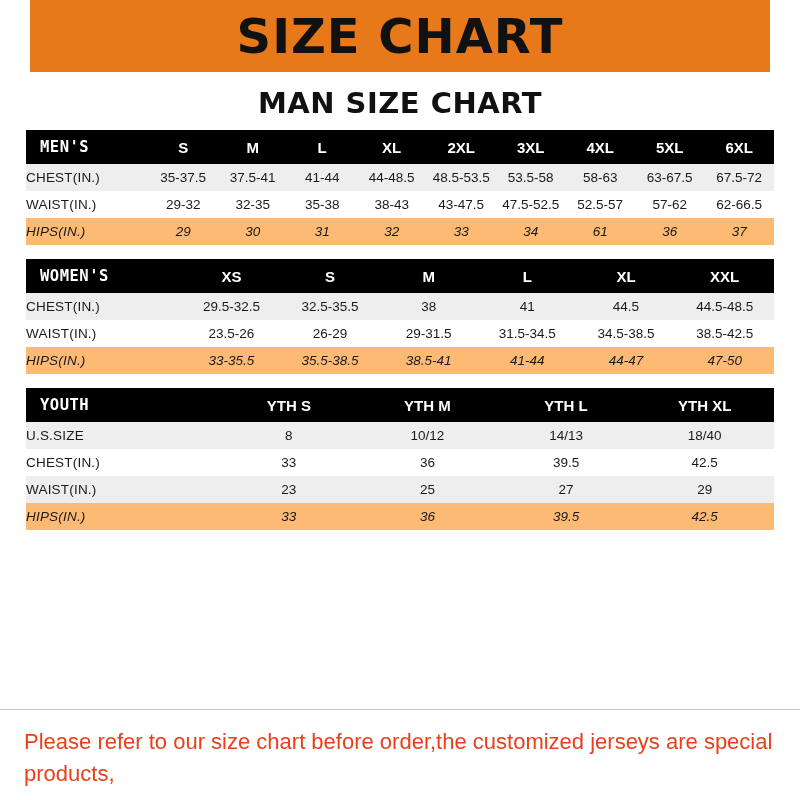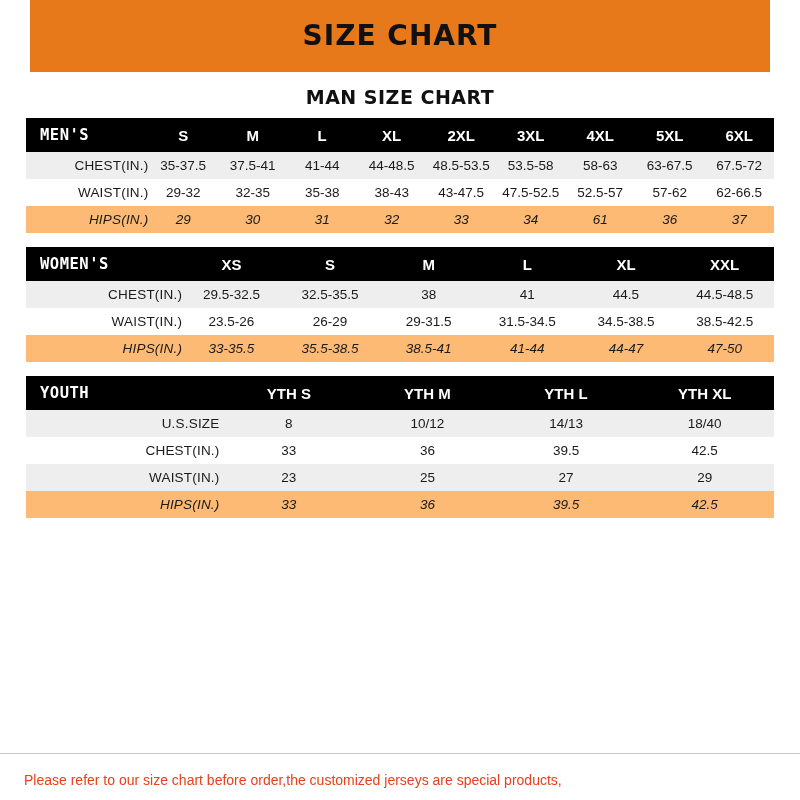--- a/index.html
+++ b/index.html
@@ -44,40 +44,40 @@
     position: absolute;
     right: 0; top: 0; bottom: 0;
     width: 30px;
     background: #ffffff;
   }
   .banner-title {
     position: relative;
     z-index: 2;
     font-family: "DejaVu Sans", sans-serif;
     font-weight: bold;
-    font-size: 28px;
+    font-size: 48px;
     letter-spacing: 1px;
     color: #111111;
     text-align: center;
     line-height: 1;
   }
   
   .content {
     flex: 1;
     padding: 0 26px;
     box-sizing: border-box;
   }
   .section {
     margin-top: 14px;
   }
   .section-title {
     text-align: center;
     font-family: "DejaVu Sans", sans-serif;
     font-weight: bold;
-    font-size: 19px;
+    font-size: 29px;
     color: #111111;
     letter-spacing: 0.5px;
     margin-bottom: 10px;
   }
   table.size-table {
     width: 100%;
     border-collapse: collapse;
     table-layout: fixed;
   }
   table.size-table th,
@@ -102,36 +102,36 @@
     padding-left: 14px;
     font-family: "DejaVu Sans Mono", monospace;
     font-size: 15.5px;
     letter-spacing: 0.5px;
     margin-left: 34px;
   }
   table.size-table tbody tr.band-light td { background: #eeeeee; }
   table.size-table tbody tr.band-white td { background: #ffffff; }
   table.size-table tbody tr.band-gray td  { background: #fdba74; font-style: italic; }
   table.size-table tbody td.rowlabel {
-    text-align: right;
+    text-align: left;
     font-size: 13.5px;
     letter-spacing: 0.2px;
   }
   
   .men-col-0 { width: 14.5%; }
   .women-col-0 { width: 19%; }
   .youth-col-0 { width: 24%; }
   
   .footer {
     padding: 8px 24px 10px 24px;
     box-sizing: border-box;
   }
   .footer-line {
     color: #e8401b;
-    font-size: 14px;
+    font-size: 22px;
     line-height: 1.45;
     text-align: left;
     font-family: "Liberation Sans", sans-serif;
   }
   .divider {
     border: none;
     border-top: 1px solid #cccccc;
     margin: 4px 0 8px 0;
   }
 </style>

